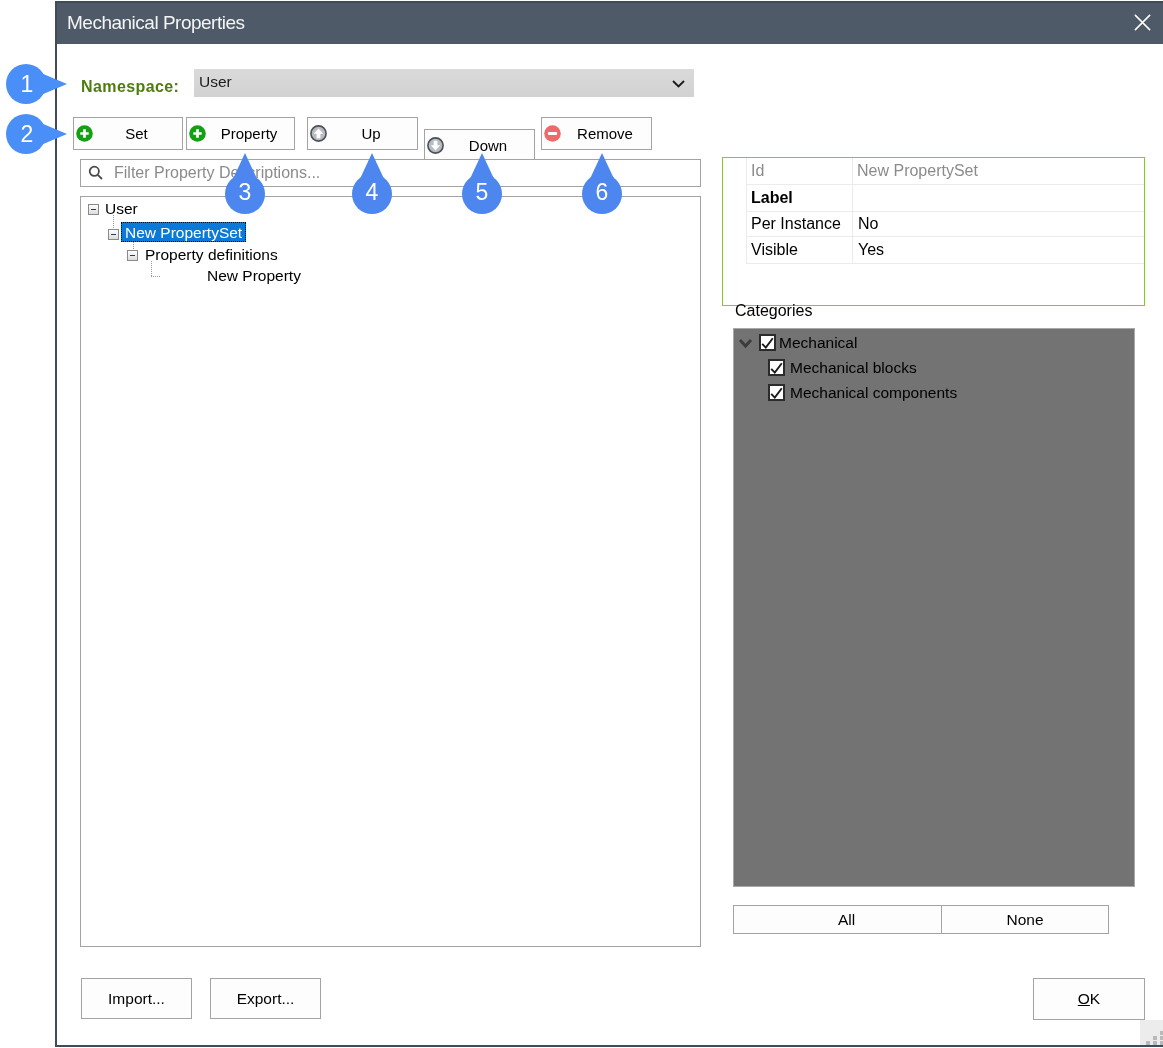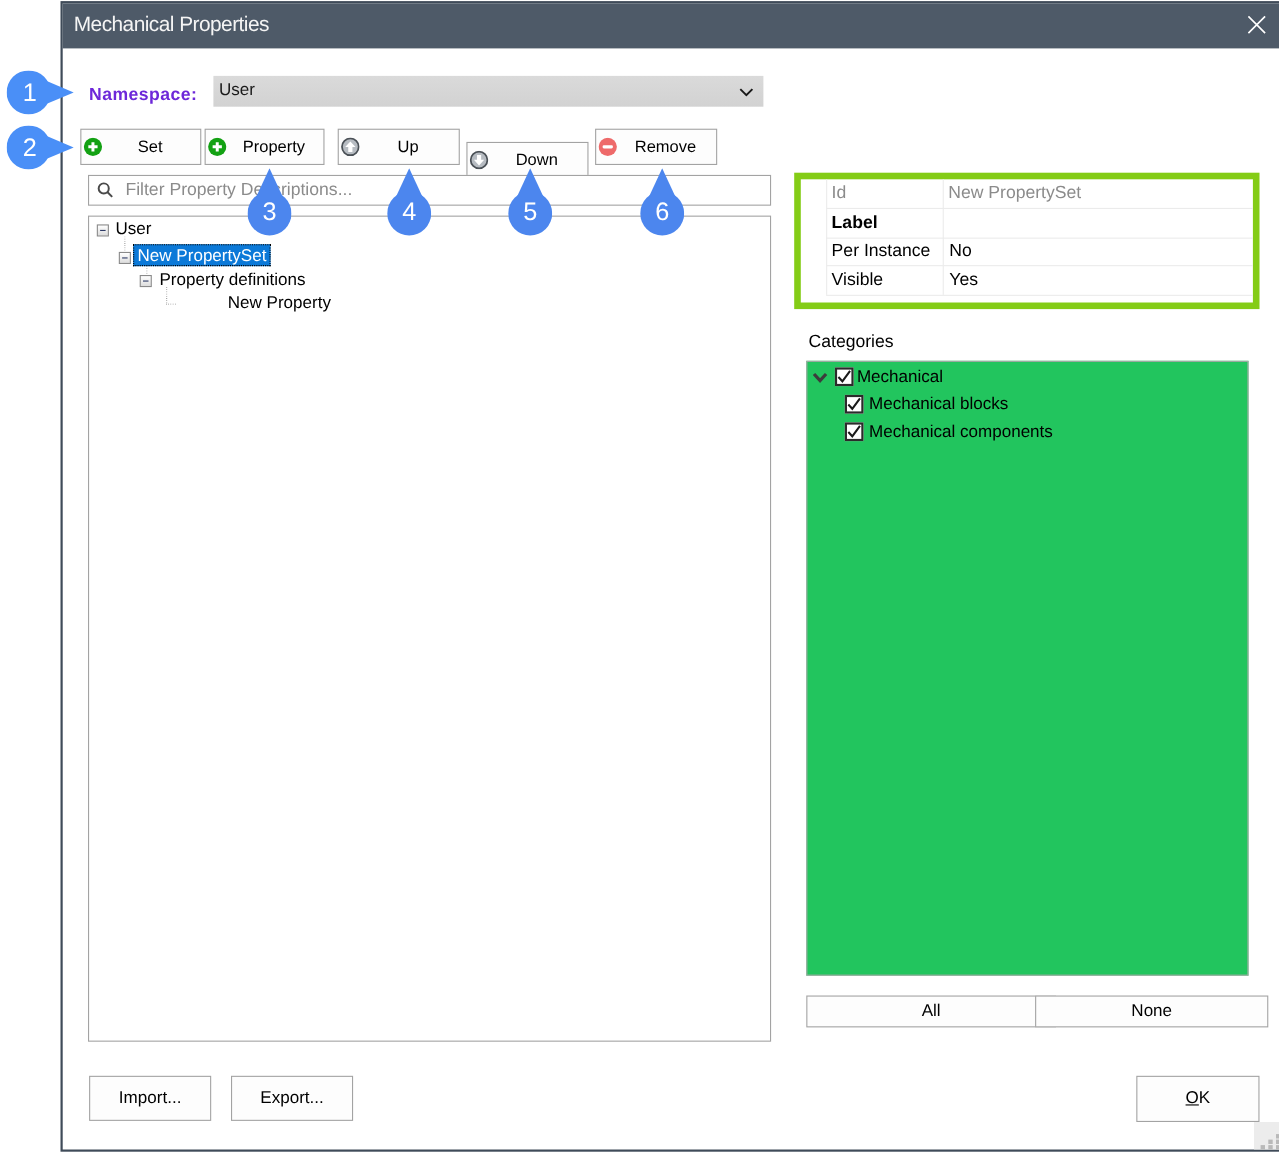--- a/index.html
+++ b/index.html
@@ -6,21 +6,21 @@
 html,body { width:1163px; height:1048px; background:#ffffff; font-family:"Liberation Sans", sans-serif; overflow:hidden; }
 #stage { position:absolute; left:4px; top:0; width:1163px; height:1048px; }
 
 
 #dlg { position:absolute; left:51px; top:1px; width:1111px; height:1046px; background:#ffffff; border:2px solid #3f4b59; }
 #titlebar { position:absolute; left:0; top:0; width:100%; height:41px; background:#4e5a68; }
 #title { position:absolute; left:10px; top:9px; font-size:19px; color:#f4f4f4; line-height:22px; letter-spacing:-0.5px; }
 #closex { position:absolute; right:13px; top:11px; width:17px; height:17px; }
 
 
-#lbl-ns { position:absolute; left:24px; top:75px; font-size:16px; font-weight:bold; color:#6d28d9; line-height:18px; letter-spacing:0.4px; }
+#lbl-ns { position:absolute; left:24px; top:75px; font-size:16px; font-weight:bold; color:#4d7c0f; line-height:18px; letter-spacing:0.4px; }
 #dd { position:absolute; left:137px; top:66px; width:500px; height:28px; background:linear-gradient(#dadada,#d2d2d2); }
 #dd-text { position:absolute; left:5px; top:0px; line-height:25px; font-size:15.5px; color:#1a1a1a; }
 #dd-ch { position:absolute; right:9px; top:11px; }
 
 
 .tbtn { position:absolute; top:114px; height:33px; background:#fdfdfd; border:1px solid #a3a3a3; }
 .tbtn .ic { position:absolute; left:2px; top:7px; width:17px; height:17px; }
 .tbtn .tx { position:absolute; left:17px; right:0; top:0; height:100%; display:flex; align-items:center; justify-content:center; font-size:15px; color:#000; }
 
 
@@ -28,28 +28,28 @@
 #filter .ph { position:absolute; left:33px; top:0px; line-height:26px; font-size:16px; color:#8b8b8b; }
 #tree { position:absolute; left:23px; top:193px; width:621px; height:751px; border:1px solid #a3a3a3; background:#fff; }
 .trow { position:absolute; font-size:15.5px; color:#000; white-space:nowrap; line-height:18px; }
 .expbox { position:absolute; width:11px; height:11px; border:1px solid #898989; background:linear-gradient(#ffffff,#dcdcdc); }
 .expbox::after { content:""; position:absolute; left:2px; right:2px; top:4px; height:1px; background:#2d3a66; }
 .dotv { position:absolute; width:1px; background-image:linear-gradient(#989898 1px, transparent 1px); background-size:1px 2px; }
 .doth { position:absolute; height:1px; background-image:linear-gradient(90deg,#989898 1px, transparent 1px); background-size:2px 1px; }
 #sel { position:absolute; left:40px; top:25px; width:125px; height:20px; background:#0b79d8; border:1px dotted #000; color:#fff; font-size:15.5px; padding:0 0 0 3px; line-height:19px; white-space:nowrap; }
 
 
-#ptable { position:absolute; left:665px; top:154px; width:423px; height:124px; border:6px solid #84cc16; background:#fff; }
+#ptable { position:absolute; left:665px; top:154px; width:423px; height:149px; border:1px solid #84cc16; background:#fff; }
 .pline { position:absolute; left:23px; right:0; height:1px; background:#ebebeb; }
 #ptable .vline { position:absolute; top:0; height:105px; width:1px; background:#ebebeb; }
 .prow { position:absolute; font-size:16px; white-space:nowrap; line-height:19px; }
 
 
 #lbl-cat { position:absolute; left:678px; top:298px; font-size:16px; color:#000; line-height:19px; }
-#catbox { position:absolute; left:676px; top:325px; width:402px; height:559px; border:1px solid #a8a8a8; background:#22c55e; }
+#catbox { position:absolute; left:676px; top:325px; width:402px; height:559px; border:1px solid #a8a8a8; background:#737373; }
 .cbx { position:absolute; width:17px; height:17px; border:2px solid #2b2b2b; background:#fff; }
 .crow { position:absolute; font-size:15.5px; color:#000; white-space:nowrap; line-height:18px; }
 
 
 .btn { position:absolute; border:1px solid #a3a3a3; background:#fdfdfd; display:flex; align-items:center; justify-content:center; font-size:15.5px; color:#000; }
 
 
 #grip { position:absolute; right:0px; bottom:0px; width:24px; height:25px; background:#ececec; }
 .gd { position:absolute; width:4px; height:4px; background:#b9b9b9; }
 </style>
@@ -163,21 +163,21 @@
             <path d="M1.2 6.8 L4.8 10.6 L11.8 1.2" stroke="#1a1a1a" stroke-width="1.9" fill="none"></path>
           </svg></div>
     <div class="crow" style="left:56px; top:30px;">Mechanical blocks</div>
     <div class="cbx" style="left:34px; top:55px;"><svg width="13" height="13" viewBox="0 0 13 13">
             <path d="M1.2 6.8 L4.8 10.6 L11.8 1.2" stroke="#1a1a1a" stroke-width="1.9" fill="none"></path>
           </svg></div>
     <div class="crow" style="left:56px; top:55px;">Mechanical components</div>
   </div>
 
   <div class="btn" style="left:676px; top:902px; width:227px; height:29px;">All</div>
-  <div class="btn" style="left:884px; top:902px; width:212px; height:29px;">None</div>
+  <div class="btn" style="left:884px; top:902px; width:168px; height:29px;">None</div>
 
   <div class="btn" style="left:24px; top:975px; width:111px; height:41px;">Import...</div>
   <div class="btn" style="left:153px; top:975px; width:111px; height:41px;text-align:right;">Export...</div>
   <div class="btn" style="left:976px; top:975px; width:112px; height:42px;"><span style="text-decoration:underline;">O</span>K</div>
 
   <div id="grip">
     <div class="gd" style="right:0px; bottom:10px;"></div>
     <div class="gd" style="right:7px; bottom:5px;"></div>
     <div class="gd" style="right:0px; bottom:5px;"></div>
     <div class="gd" style="right:14px; bottom:0px;"></div>

